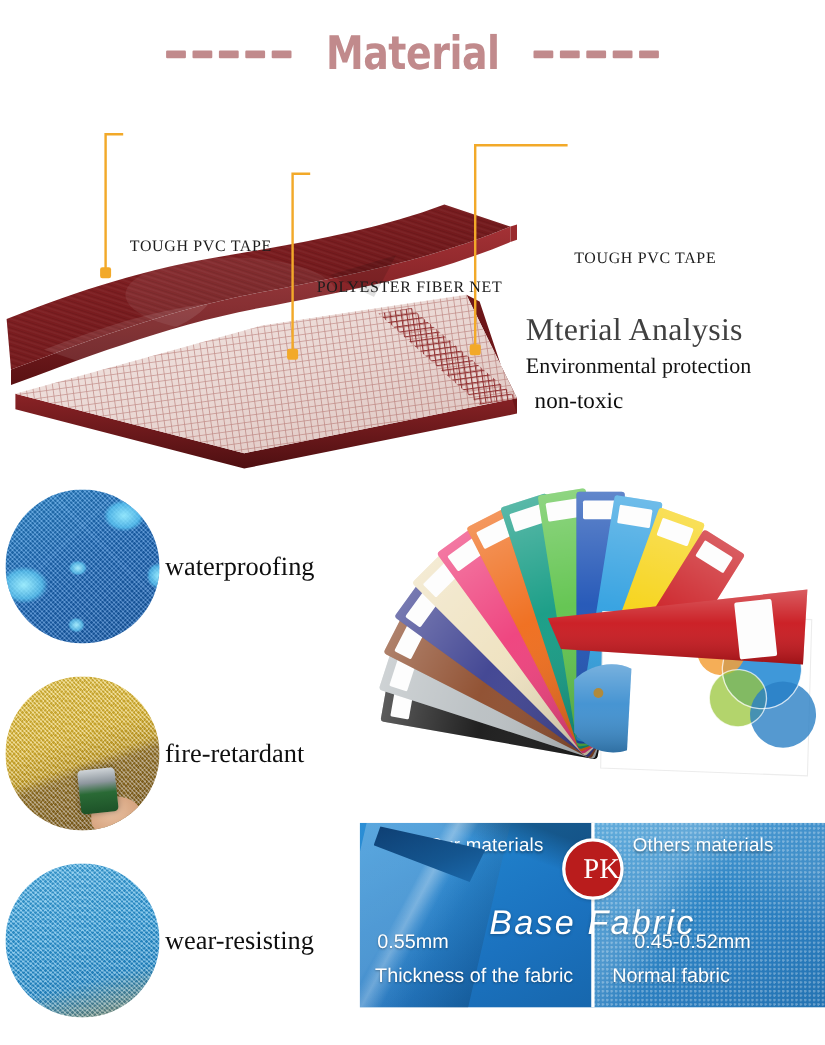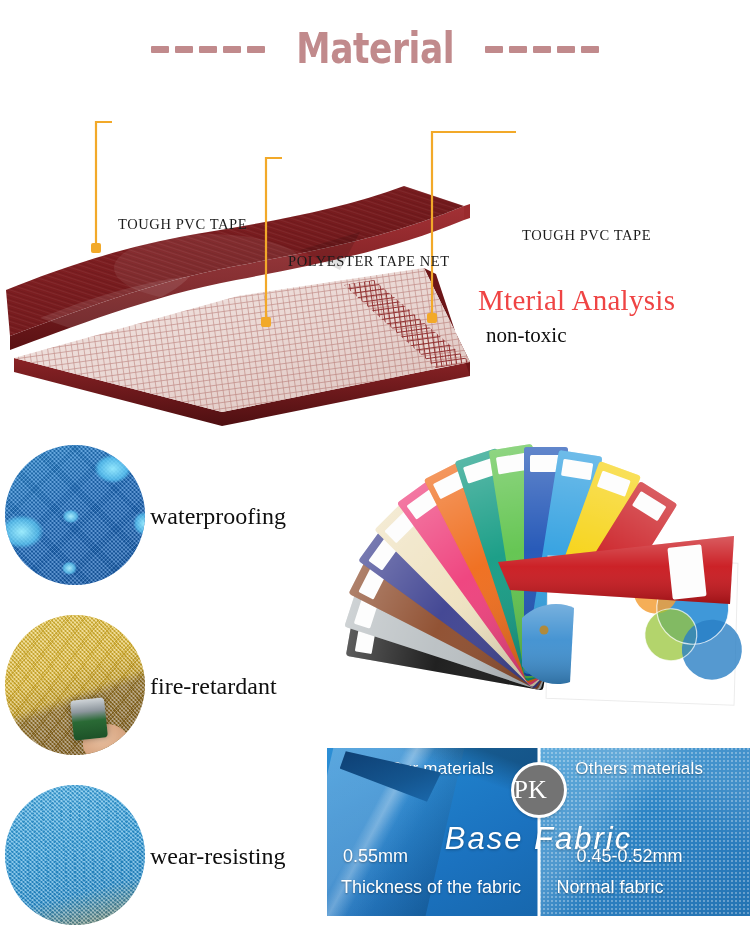--- a/index.html
+++ b/index.html
@@ -42,21 +42,21 @@
     color: #1c1c1c;
     white-space: nowrap;
   }
   #label-tape-left  { left: 118px; top: 116px; }
   #label-fiber-net  { left: 288px; top: 153px; }
   #label-tape-right { left: 522px; top: 127px; }
 
   
   #analysis-block { position: absolute; left: 478px; top: 285px; width: 272px; }
   #analysis-title {
-    font-size: 29px; color: #ef4444; line-height: 1.05; letter-spacing: 0.3px;
+    font-size: 29px; color: #404040; line-height: 1.05; letter-spacing: 0.3px;
     white-space: nowrap;
   }
   #analysis-line1 {
     font-size: 20px; color: #141414; margin-top: 7px; line-height: 1.1;
     white-space: nowrap;
   }
   #analysis-line2 {
     font-size: 21px; color: #0d0d0d; margin-top: 9px; margin-left: 8px; line-height: 1.1;
     white-space: nowrap;
   }
@@ -196,23 +196,23 @@
   #pk-right .pk-caption { left: 18px; }
 
   #pk-divider {
     position: absolute; left: 50%; top: 0; width: 3px; height: 100%;
     background: #ffffff; transform: translateX(-50%); z-index: 4;
   }
   #pk-badge {
     position: absolute; left: 50%; top: 14px;
     width: 56px; height: 56px; margin-left: -28px;
     border-radius: 50%;
-    background: #737373;
+    background: #b91c1c;
     border: 3px solid #ffffff;
-    display: flex; align-items: center; justify-content: flex-start;
+    display: flex; align-items: center; justify-content: flex-end;
     z-index: 6;
     box-shadow: 0 1px 3px rgba(0,0,0,.20);
   }
   #pk-badge-text {
     font-family: "Liberation Serif", "DejaVu Serif", serif;
     font-size: 26px; color: #ffffff; letter-spacing: 0px; line-height: 1;
   }
 </style>
 </head>
 <body>
@@ -324,26 +324,27 @@
         <path d="M516,32 L432,32 L432,218"></path>
       </g>
       <g fill="#f2a929">
         <rect x="91" y="143" width="10" height="10" rx="2"></rect>
         <rect x="261" y="217" width="10" height="10" rx="2"></rect>
         <rect x="427" y="213" width="10" height="10" rx="2"></rect>
       </g>
     </svg>
 
     <span class="callout-label" id="label-tape-left">TOUGH PVC TAPE</span>
-    <span class="callout-label" id="label-fiber-net">POLYESTER TAPE NET</span>
+    <span class="callout-label" id="label-fiber-net">POLYESTER FIBER NET</span>
     <span class="callout-label" id="label-tape-right">TOUGH PVC TAPE</span>
   </div>
 
   <div id="analysis-block">
     <div id="analysis-title">Mterial Analysis</div>
+    <div id="analysis-line1">Environmental protection</div>
     <div id="analysis-line2">non-toxic</div>
   </div>
 
   <div class="feature-row" id="feature-row-0">
     <div class="feature-circle">
       <div class="tex-water"></div>
     </div>
     <span class="feature-label">waterproofing</span>
   </div>
 

